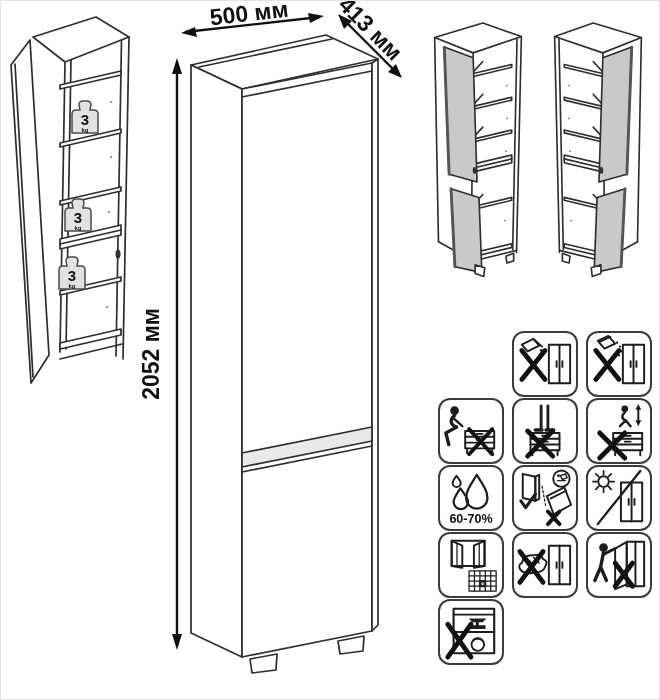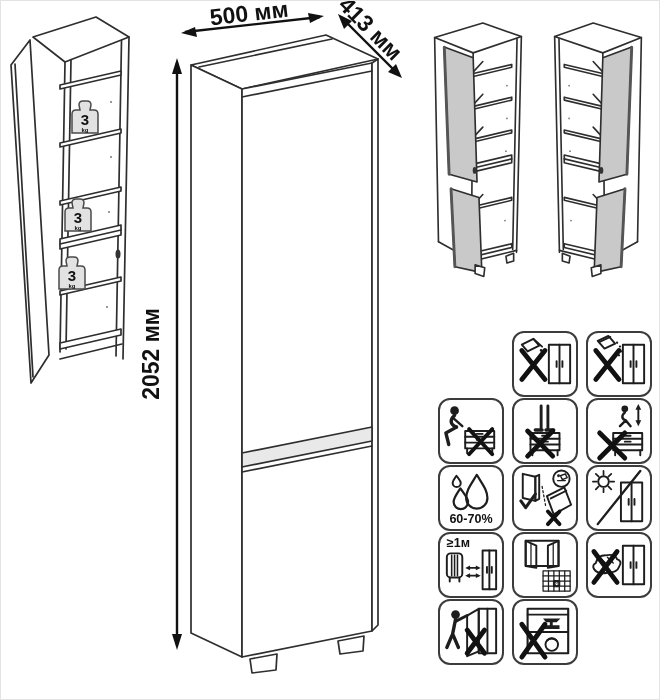--- a/index.html
+++ b/index.html
@@ -307,38 +307,20 @@
 
     <div class="cell">
       <svg class="ic" viewBox="0 0 60 60">
         <use href="#g-ward" x="32" y="14"></use>
         <circle cx="14" cy="13" r="5.5"></circle>
         <path stroke-width="1.8" d="M14,2 V6 M14,20 V24 M3,13 H7 M21,13 H25 M6,5 L9,8 M19,18 L22,21 M6,21 L9,18 M19,8 L22,5"></path>
         <line x1="52" y1="2" x2="8" y2="57" stroke-width="2.4"></line>
       </svg>
     </div>
 
-    <div class="cell">
-      <svg class="ic" viewBox="0 0 60 60">
-        <text class="it" x="17" y="11" font-size="13">≥1м</text>
-        <rect x="5" y="18" width="16" height="25" rx="4"></rect>
-        <path stroke-width="1.6" d="M10,20 V41 M13,20 V41 M16,20 V41"></path>
-        <path d="M8,43 v4 M18,43 v4" stroke-width="2"></path>
-        <rect x="42" y="15" width="14" height="40"></rect>
-        <line x1="49" y1="15" x2="49" y2="55"></line>
-        <line x1="46.5" y1="32" x2="46.5" y2="38"></line>
-        <line x1="51.5" y1="32" x2="51.5" y2="38"></line>
-        <line x1="27" y1="33" x2="37" y2="33"></line>
-        <polygon class="fillb" points="24,33 29,30.5 29,35.5"></polygon>
-        <polygon class="fillb" points="40,33 35,30.5 35,35.5"></polygon>
-        <line x1="27" y1="41" x2="37" y2="41"></line>
-        <polygon class="fillb" points="24,41 29,38.5 29,43.5"></polygon>
-        <polygon class="fillb" points="40,41 35,38.5 35,43.5"></polygon>
-      </svg>
-    </div>
 
     <div class="cell">
       <svg class="ic" viewBox="0 0 60 60">
         <rect x="10" y="5" width="34" height="26"></rect>
         <polygon points="10,5 21,10 21,33 10,31"></polygon>
         <polygon points="44,5 33,10 33,33 44,31"></polygon>
         <line x1="15.5" y1="8" x2="15.5" y2="31" stroke-width="1.3"></line>
         <line x1="38.5" y1="8" x2="38.5" y2="31" stroke-width="1.3"></line>
         <g stroke-width="1.3">
           <rect x="28" y="36" width="28" height="21"></rect>

